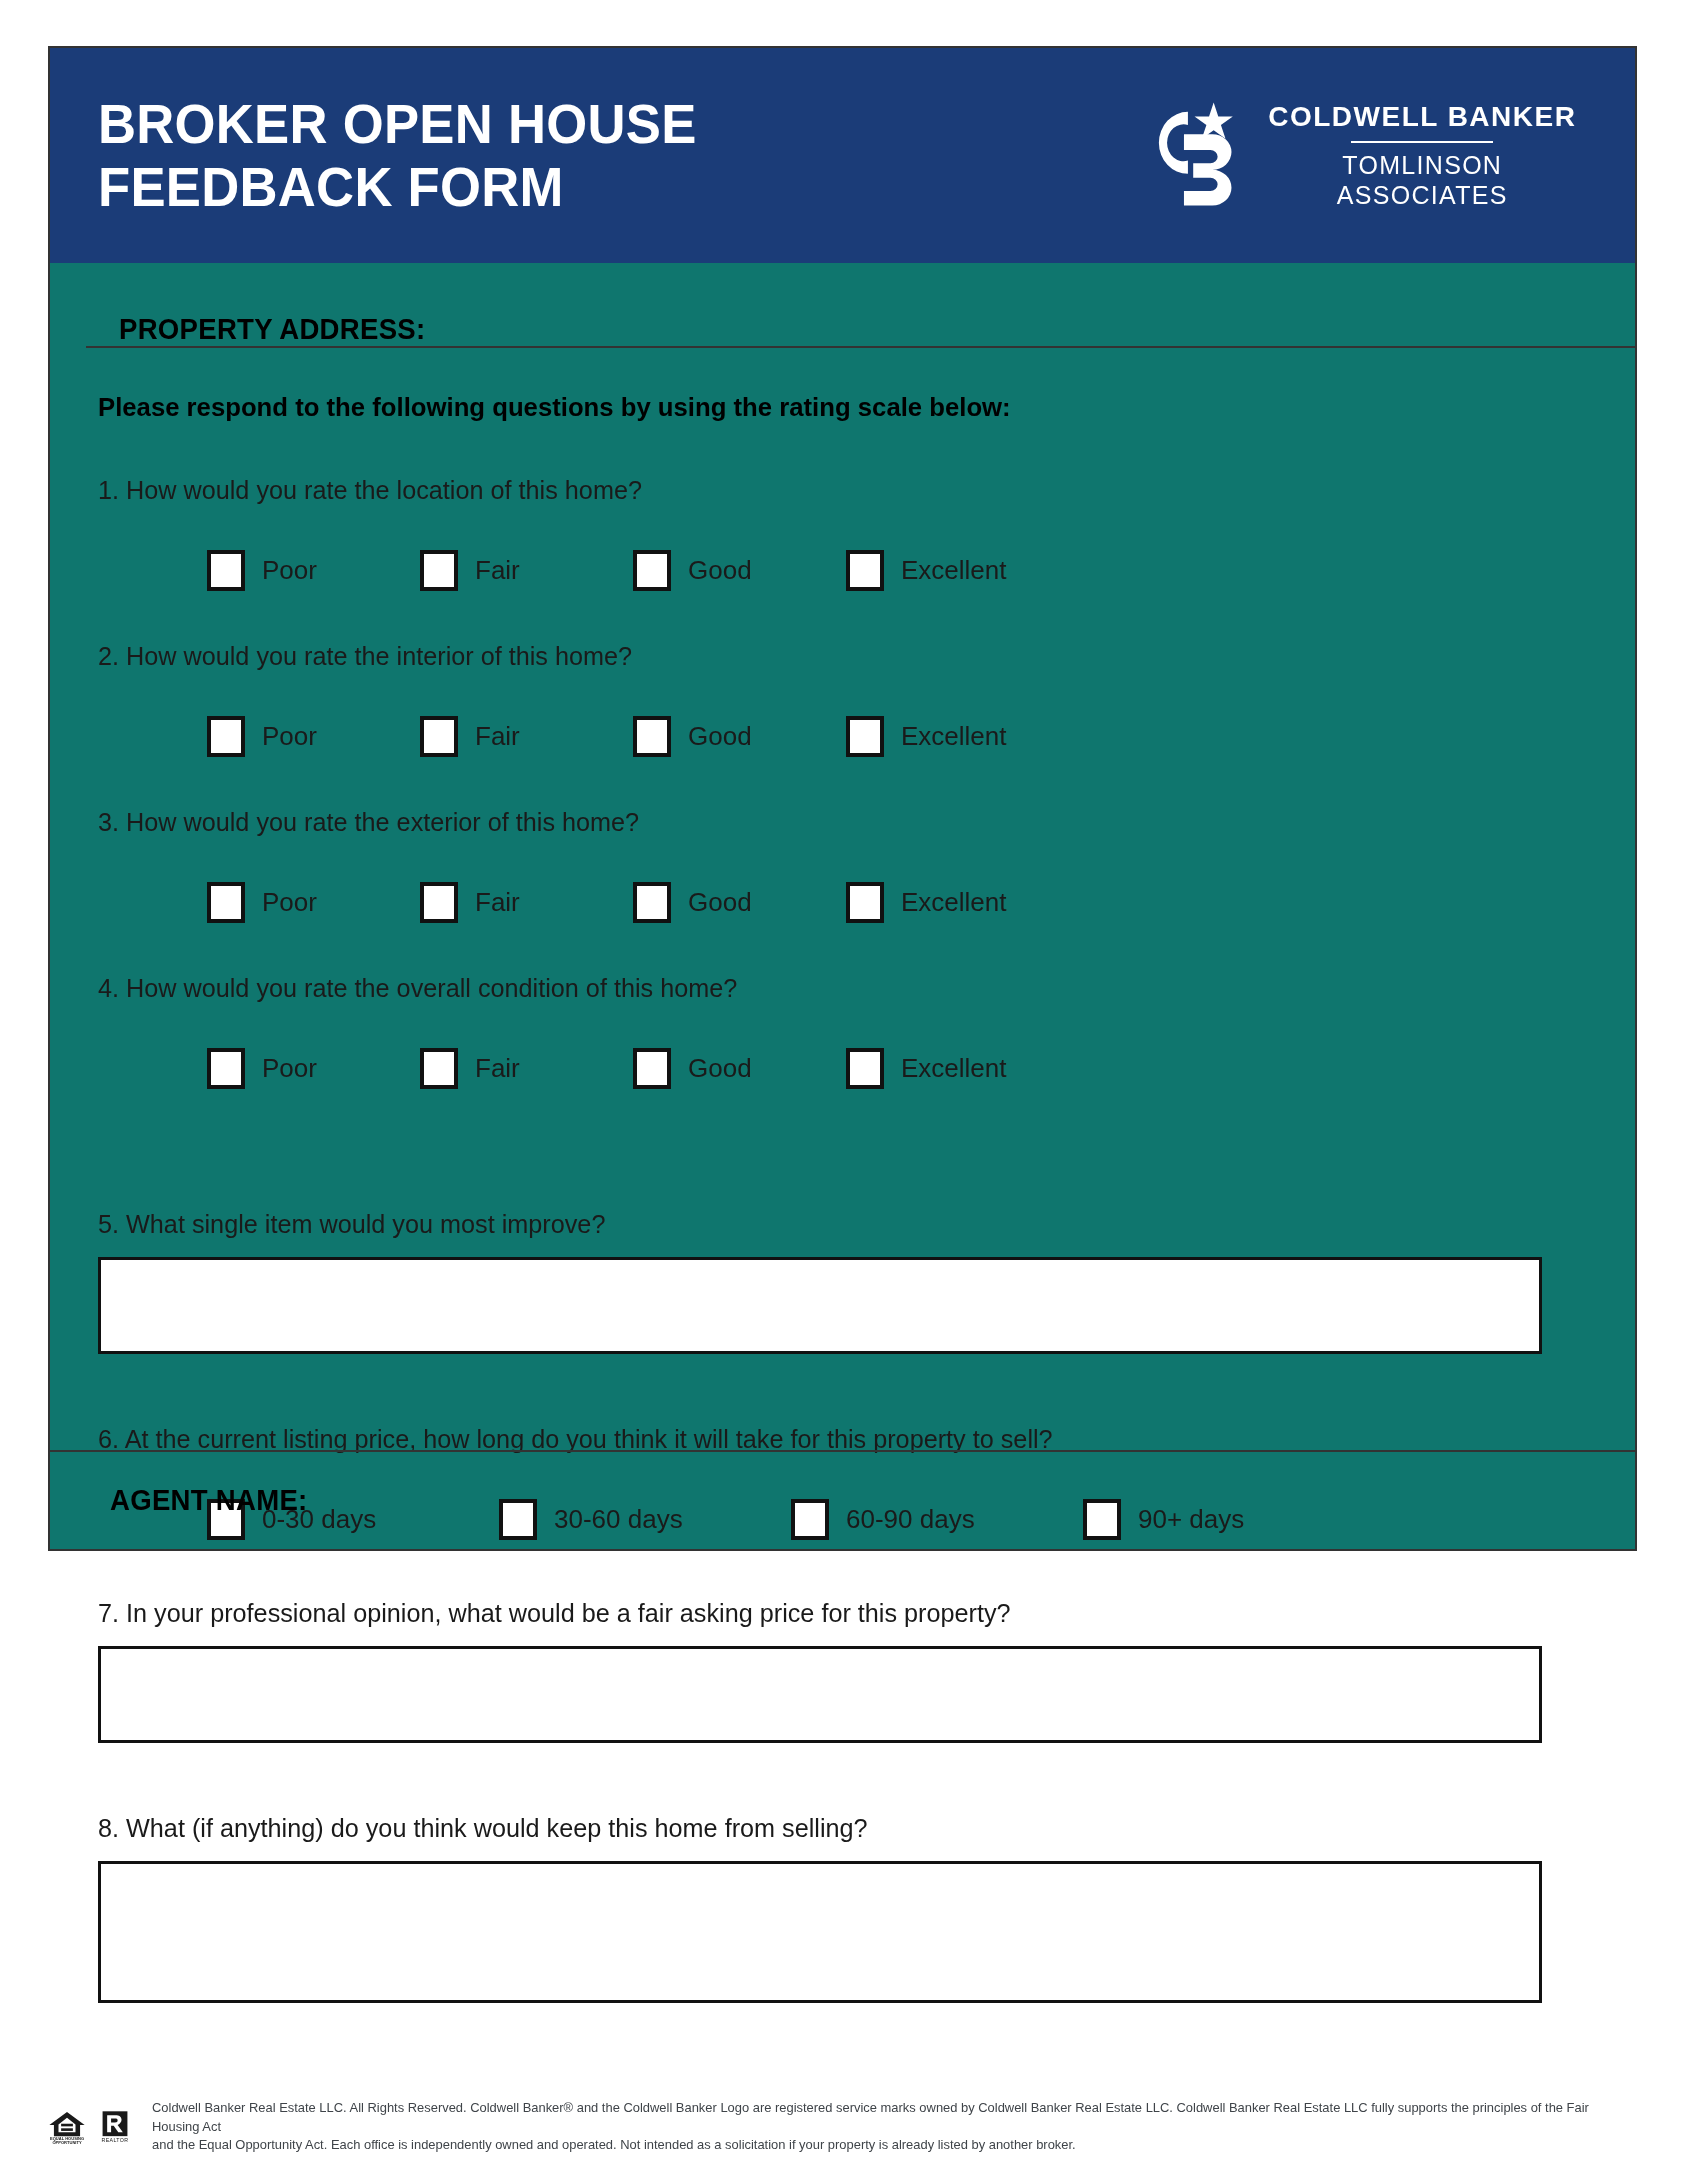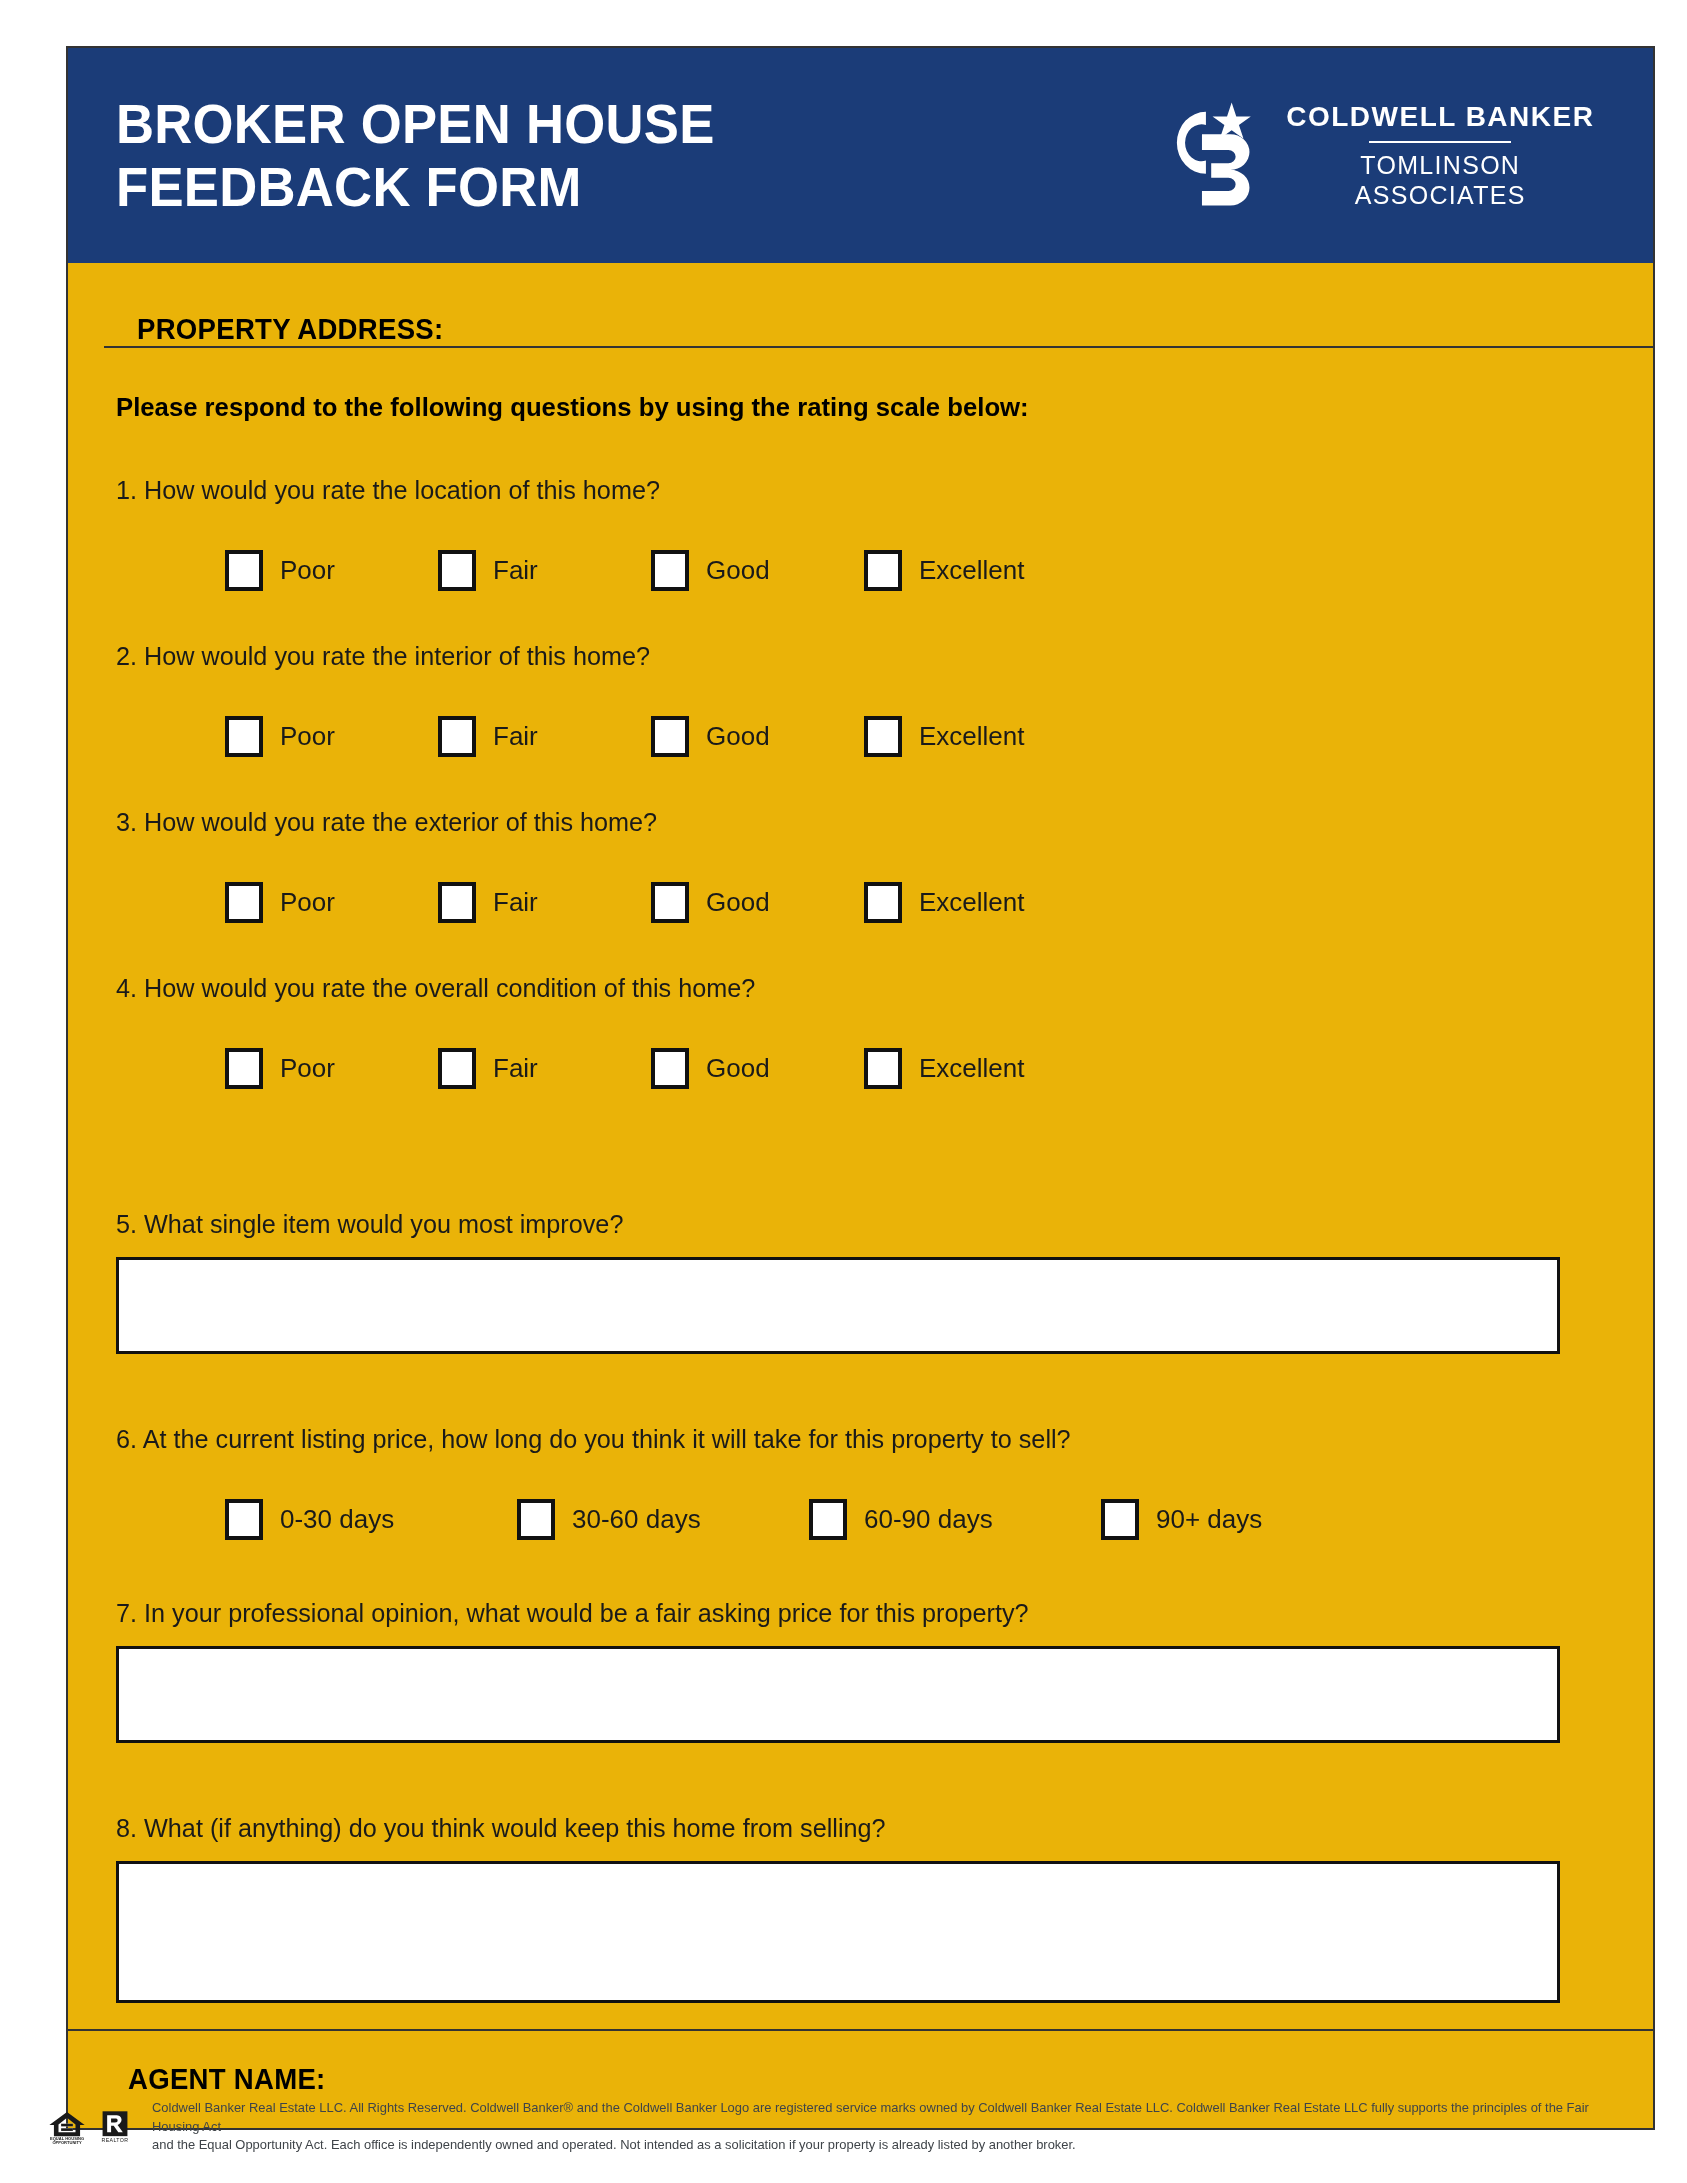--- a/index.html
+++ b/index.html
@@ -17,27 +17,27 @@
   .page {
     position: relative;
     width: 1687px;
     height: 2183px;
     background: #ffffff;
   }
 
   
   .form-frame {
     position: absolute;
-    left: 66px;
+    left: 48px;
     top: 46px;
     width: 1589px;
-    height: 2084px;
+    height: 1505px;
     border: 2.6px solid #333333;
     box-sizing: border-box;
-    background: #eab308;
+    background: #0f766e;
   }
 
   
   .header-band {
     position: relative;
     height: 215px;
     background: #1B3C78;
     display: flex;
     align-items: center;
     justify-content: space-between;

